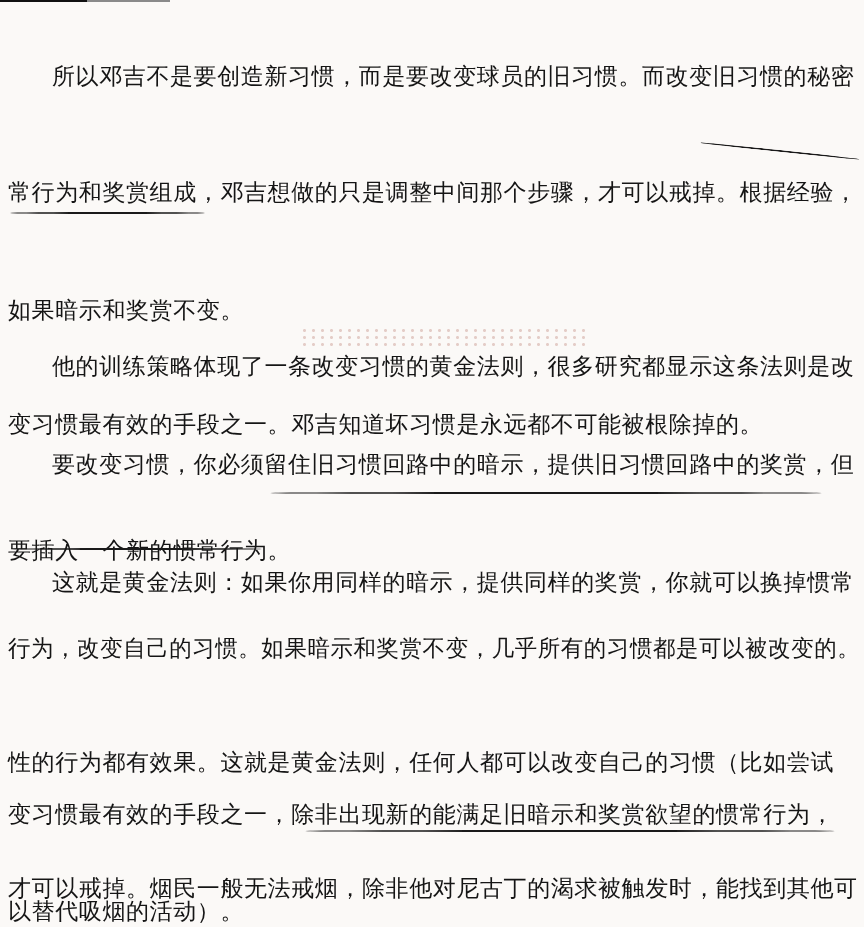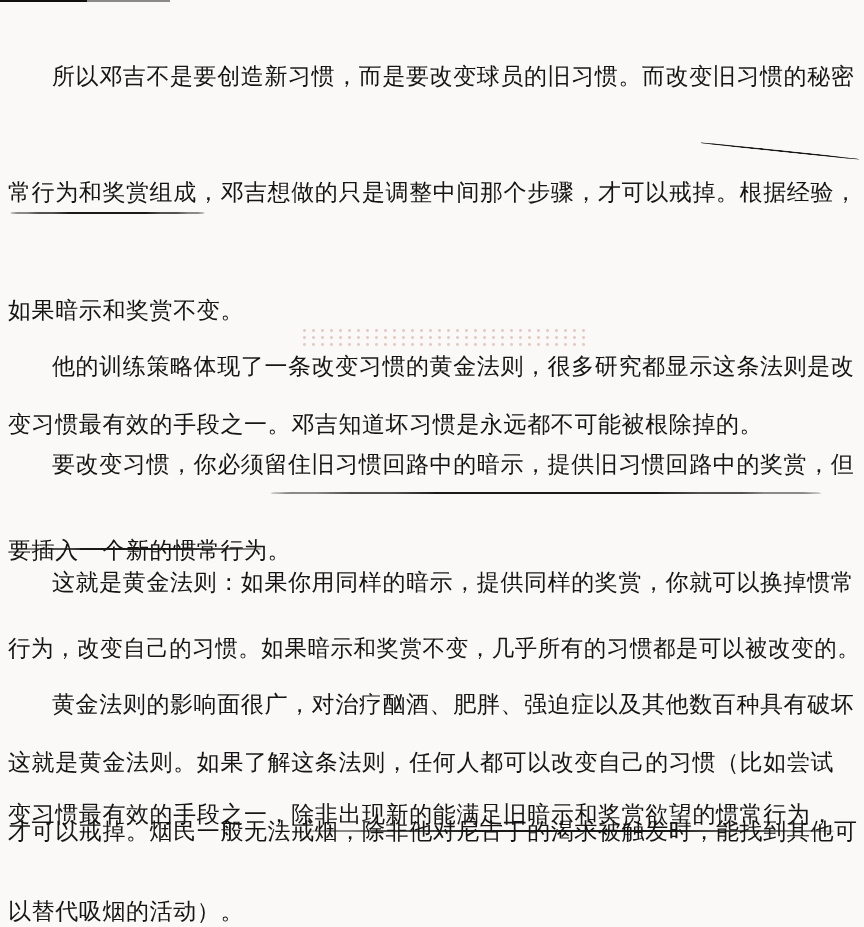--- a/index.html
+++ b/index.html
@@ -52,20 +52,19 @@
   <div class="line" style="top:410px;">变习惯最有效的手段之一。邓吉知道坏习惯是永远都不可能被根除掉的。</div>
 
   <div class="line indent" style="top:450px;">要改变习惯，你必须留住旧习惯回路中的暗示，提供旧习惯回路中的奖赏，但</div>
   <div class="ul" style="left:270px; top:492px; width:552px;"></div>
   <div class="line" style="top:536px;">要插入一个新的惯常行为。</div>
   <div class="ul" style="left:12px; top:548px; width:250px;"></div>
 
   <div class="line indent" style="top:568px;">这就是黄金法则：如果你用同样的暗示，提供同样的奖赏，你就可以换掉惯常</div>
   <div class="line" style="top: 634px; transform-origin: left top; transform: scaleX(0.976);">行为，改变自己的习惯。如果暗示和奖赏不变，几乎所有的习惯都是可以被改变的。</div>
 
-  <div class="line indent" style="top:690px;">黄金法则的影响面很广，对治疗酗酒、肥胖、强迫症以及其他数百种具有破坏</div>
-  <div class="line" style="top:748px;">这就是黄金法则。如果了解这条法则，任何人都可以改变自己的习惯（比如尝试</div>
+  <div class="line" style="top:748px;">性的行为都有效果。这就是黄金法则，任何人都可以改变自己的习惯（比如尝试</div>
   <div class="line" style="top:800px;">变习惯最有效的手段之一，除非出现新的能满足旧暗示和奖赏欲望的惯常行为，</div>
   <div class="ul" style="left:305px; top:830px; width:530px;"></div>
-  <div class="line" style="top:817px;">才可以戒掉。烟民一般无法戒烟，除非他对尼古丁的渴求被触发时，能找到其他可</div>
+  <div class="line" style="top:874px;">才可以戒掉。烟民一般无法戒烟，除非他对尼古丁的渴求被触发时，能找到其他可</div>
   <div class="line" style="top:897px;">以替代吸烟的活动）。</div>
 
 </div>
 
 </body></html>

